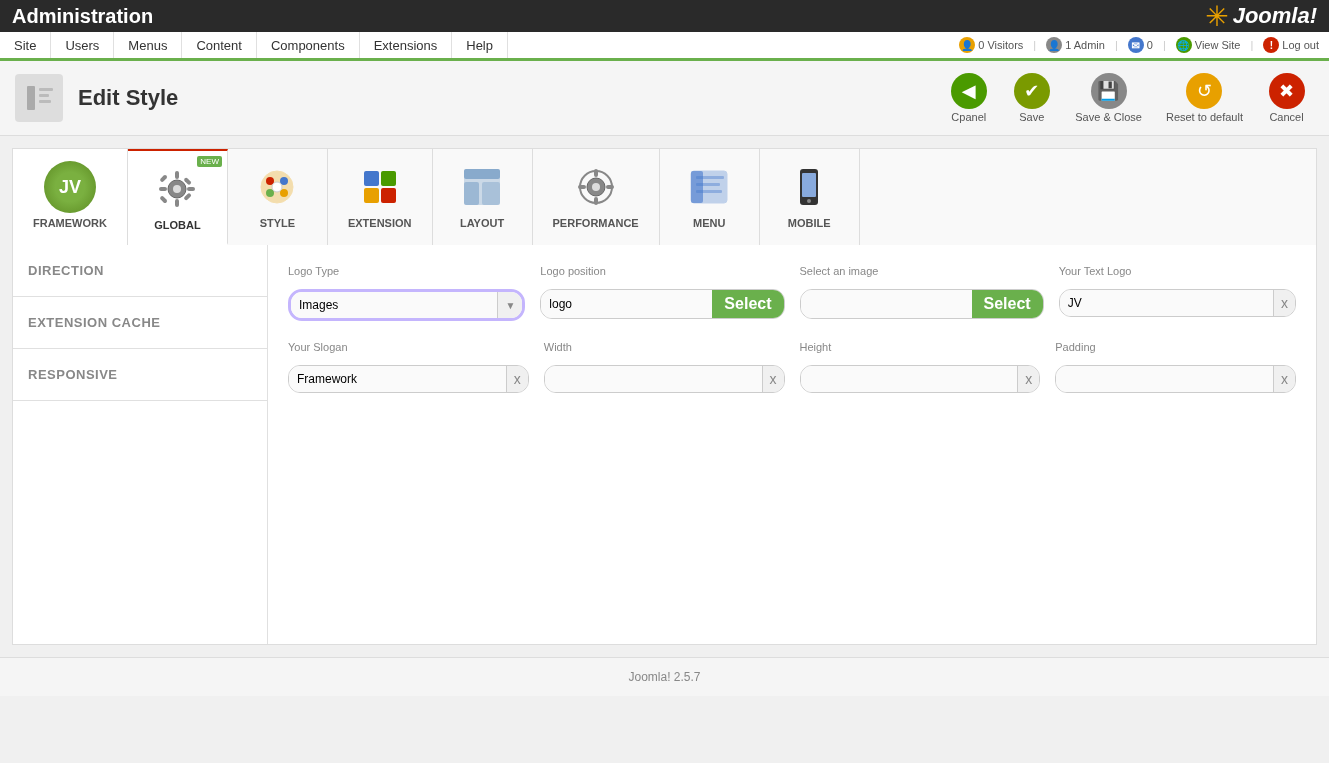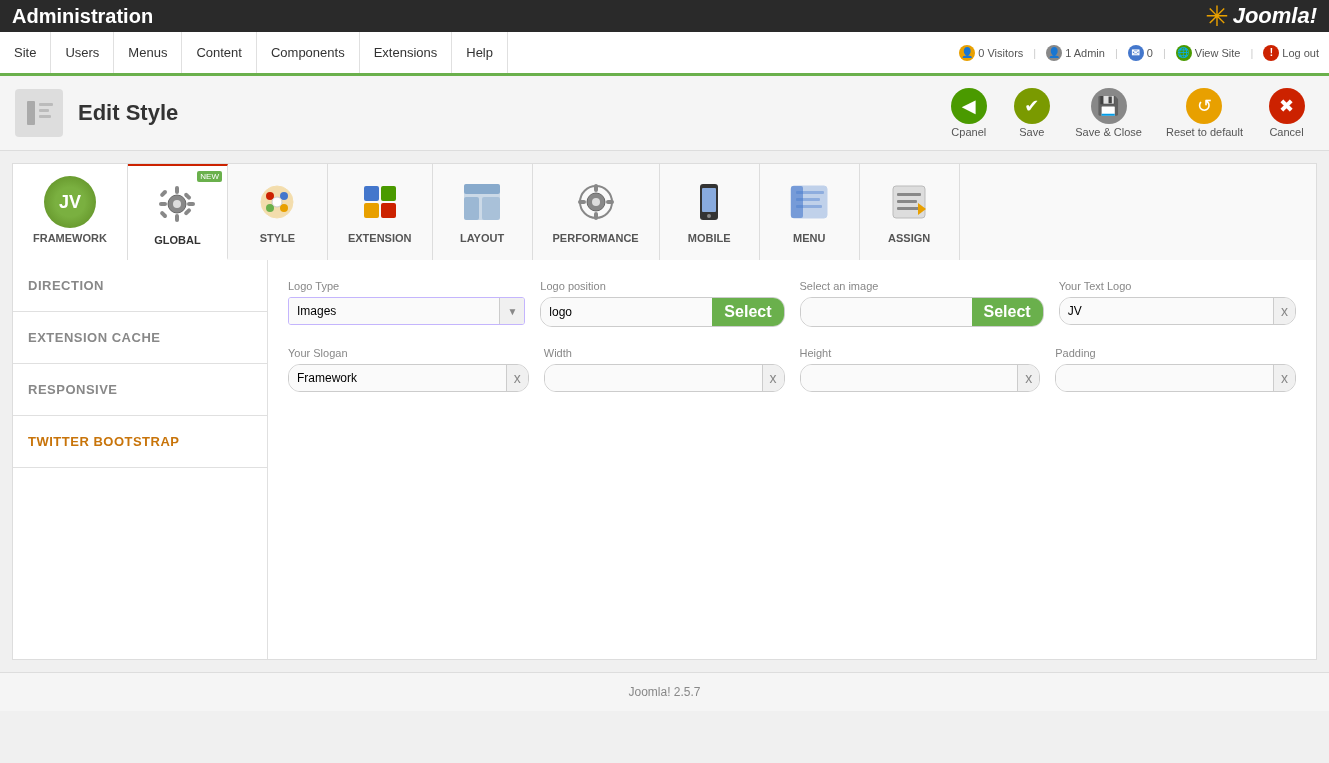--- a/index.html
+++ b/index.html
@@ -37,21 +37,21 @@
     }
 
     
     #navbar {
       background: #ffffff;
       border-bottom: 3px solid #6ab04c;
       display: flex;
       align-items: center;
       justify-content: space-between;
       padding: 0;
-      height: 44px;
+      height: 29px;
     }
     #nav-left {
       display: flex;
       height: 100%;
     }
     .nav-item {
       padding: 0 14px;
       display: flex;
       align-items: center;
       cursor: pointer;
@@ -261,21 +261,21 @@
     }
     .form-section {
       display: grid;
       grid-template-columns: 1fr 1fr 1fr 1fr;
       gap: 15px;
       margin-bottom: 20px;
     }
     .form-group {
       display: flex;
       flex-direction: column;
-      gap: 5px;
+      gap: 12px;
     }
     .form-label {
       font-size: 11px;
       color: #888;
     }
     .form-input-wrap {
       display: flex;
       border: 1px solid #ccc;
       border-radius: 12px;
       overflow: hidden;
@@ -293,22 +293,22 @@
       border-left: 1px solid #ccc;
       padding: 0 7px;
       cursor: pointer;
       color: #888;
       font-size: 14px;
       display: flex;
       align-items: center;
     }
     .form-select-wrap {
       display: flex;
-      border: 1px solid #c4b5fd;
-      border-radius: 3px;
+      border: 3px solid #c4b5fd;
+      border-radius: 14px;
       overflow: hidden;
     }
     .form-select {
       flex: 1;
       padding: 6px 8px;
       font-size: 12px;
       border: none;
       outline: none;
       background: #fafafa;
       appearance: none;
@@ -512,69 +512,54 @@
           <rect x="3" y="19" width="8" height="4" rx="2" fill="#888"></rect>
           <rect x="31" y="19" width="8" height="4" rx="2" fill="#888"></rect>
         </svg>
       </div>
       <span class="tab-label">PERFORMANCE</span>
     </div>
 
     <div class="tab-item">
       <div class="tab-icon">
         <svg width="42" height="42" viewBox="0 0 42 42">
-          <rect x="12" y="3" width="18" height="36" rx="3" fill="#333"></rect>
-          <rect x="14" y="7" width="14" height="24" rx="1" fill="#88aadd"></rect>
-          <circle cx="21" cy="35" r="2" fill="#888"></circle>
-        </svg>
-      </div>
-      <span class="tab-label">MOBILE</span>
-    </div>
-
-    <div class="tab-item">
-      <div class="tab-icon">
-        <svg width="42" height="42" viewBox="0 0 42 42">
           <rect x="3" y="5" width="36" height="32" rx="3" fill="#88aadd" opacity="0.5" stroke="#88aadd" stroke-width="1"></rect>
           <rect x="3" y="5" width="12" height="32" rx="2" fill="#4477cc" opacity="0.6"></rect>
           <rect x="8" y="10" width="28" height="3" rx="1" fill="#4477cc" opacity="0.4"></rect>
           <rect x="8" y="17" width="24" height="3" rx="1" fill="#4477cc" opacity="0.4"></rect>
           <rect x="8" y="24" width="26" height="3" rx="1" fill="#4477cc" opacity="0.4"></rect>
         </svg>
       </div>
       <span class="tab-label">MENU</span>
     </div>
 
     <div class="tab-item">
       <div class="tab-icon">
         <svg width="42" height="42" viewBox="0 0 42 42">
-          <rect x="5" y="5" width="32" height="32" rx="3" fill="#ddd" stroke="#bbb"></rect>
-          <rect x="9" y="12" width="24" height="3" rx="1" fill="#888"></rect>
-          <rect x="9" y="19" width="20" height="3" rx="1" fill="#888"></rect>
-          <rect x="9" y="26" width="22" height="3" rx="1" fill="#888"></rect>
-          <polygon points="30,22 38,28 30,34" fill="#e8a000"></polygon>
+          <rect x="12" y="3" width="18" height="36" rx="3" fill="#333"></rect>
+          <rect x="14" y="7" width="14" height="24" rx="1" fill="#88aadd"></rect>
+          <circle cx="21" cy="35" r="2" fill="#888"></circle>
         </svg>
       </div>
-      <span class="tab-label">ASSIGN</span>
-    </div>
+      <span class="tab-label">MOBILE</span>
+    </div>
+
   </div>
 
   <div id="content-area">
 
     <div id="sidebar">
       <div class="sidebar-item">
         <span>DIRECTION</span>
       </div>
       <div class="sidebar-item">
         <span>EXTENSION CACHE</span>
       </div>
       <div class="sidebar-item">
         <span>RESPONSIVE</span>
-      </div>
-      <div class="sidebar-item sidebar-item-twitter">
-        <span>TWITTER BOOTSTRAP</span>
       </div>
     </div>
 
     <div id="panel-content">
 
       <div class="form-section">
 
         <div class="form-group">
           <label class="form-label">Logo Type</label>
           <div class="form-select-wrap">

